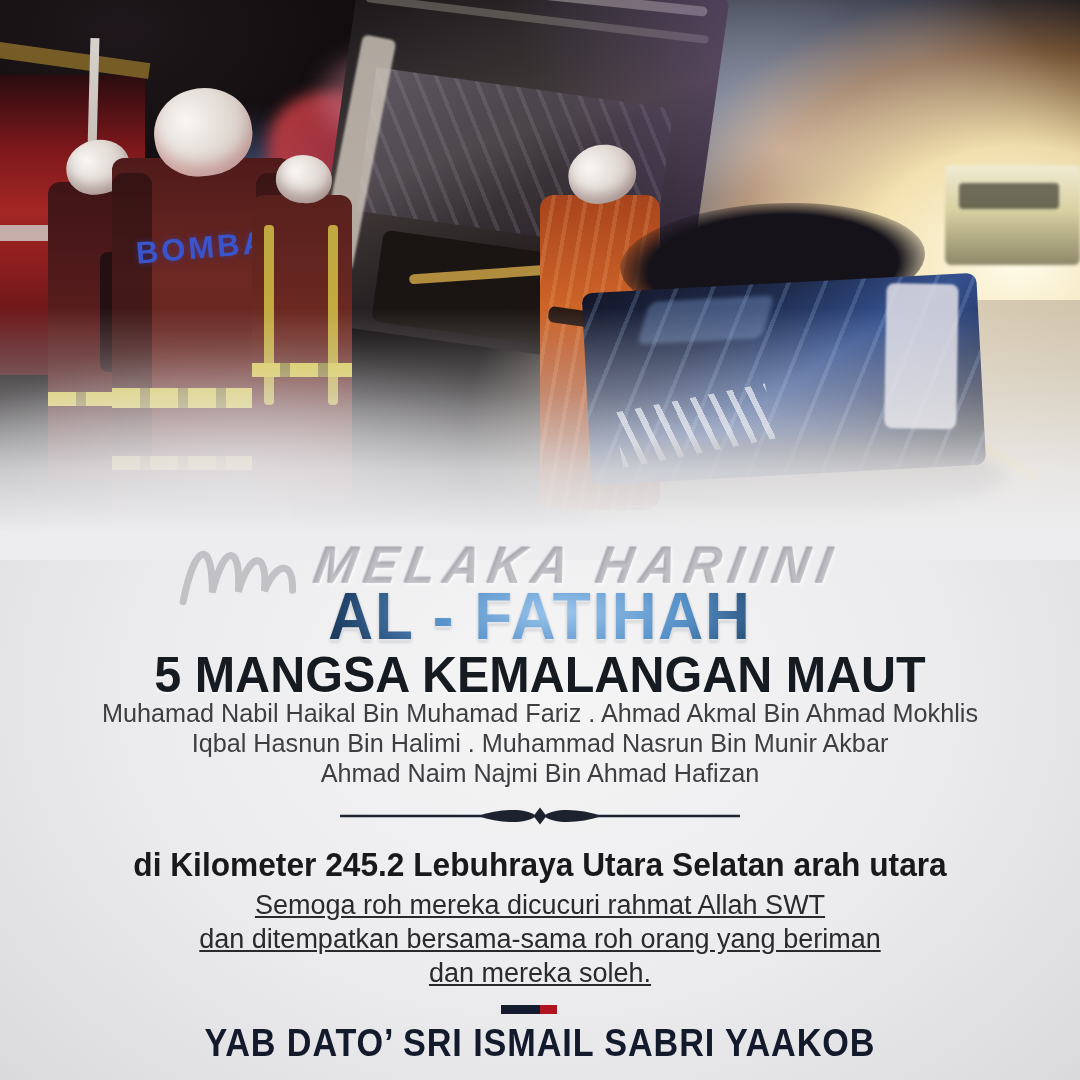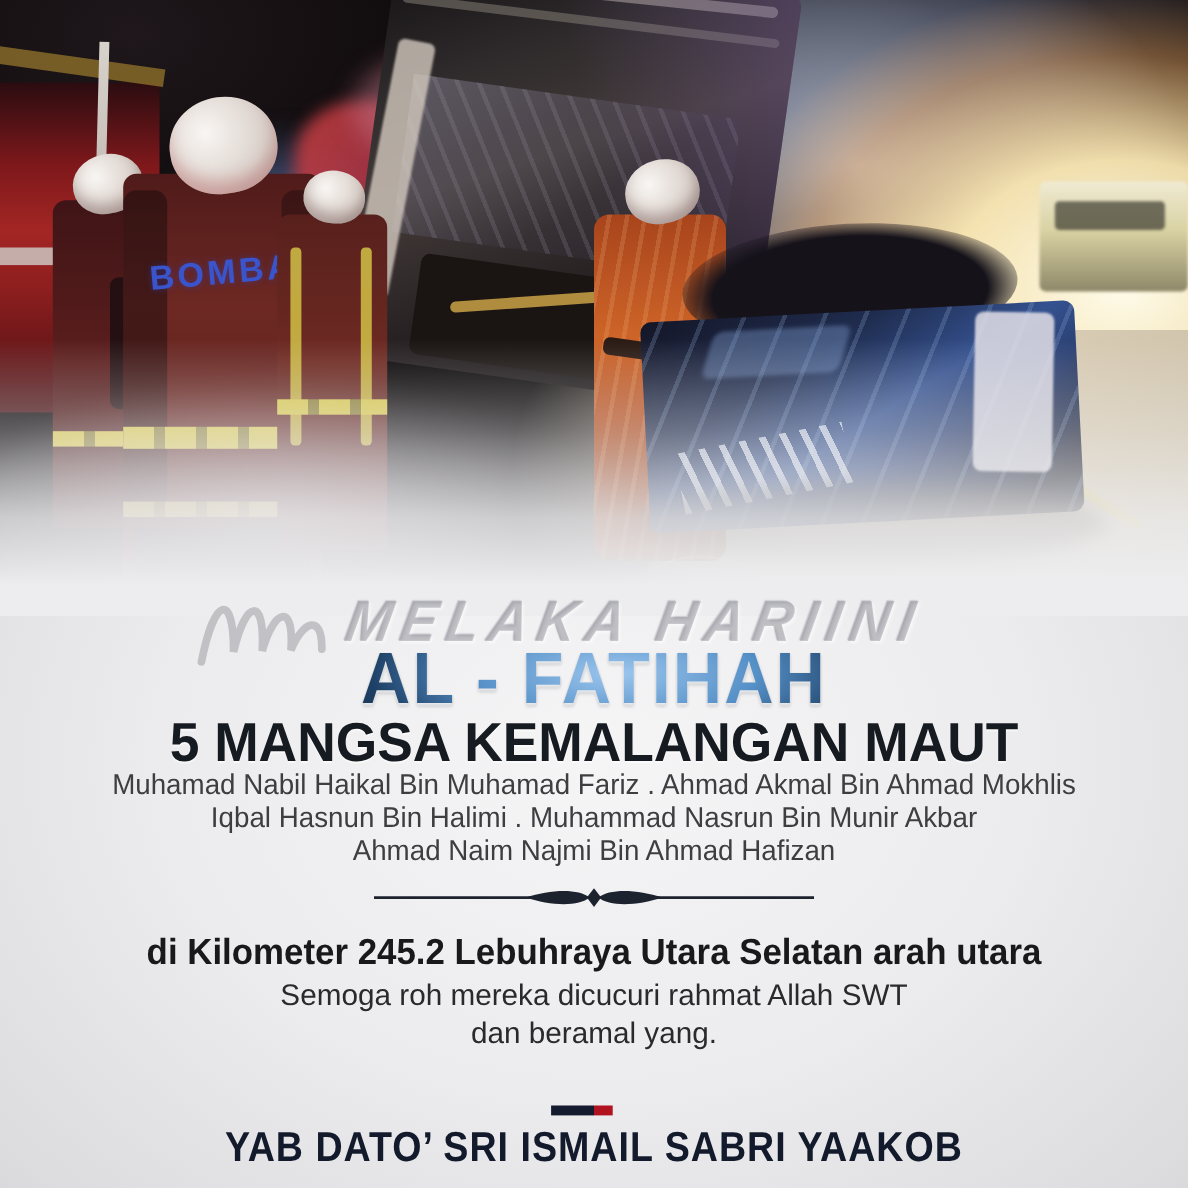--- a/index.html
+++ b/index.html
@@ -110,21 +110,21 @@
     background:radial-gradient(ellipse 340px 110px at 52% 45%, #9cc6ee 0%, #5590c7 40%, #1e4066 70%, #102438 96%);
     -webkit-background-clip:text;background-clip:text;color:transparent;
     filter:drop-shadow(0 2px 1px rgba(255,255,255,.75)) drop-shadow(0 1px 1px rgba(10,20,35,.3));}
   .subtitle{top:646px;font-size:50px;font-weight:800;color:#161a21;transform:scaleX(.97);letter-spacing:0px;
     text-shadow:0 2px 1px rgba(255,255,255,.6);}
   .victims{top:698px;font-size:26px;line-height:30px;color:#3e3e40;transform:scaleX(.97);}
   .victims p{margin:0;}
   .divider{top:804px;left:340px;}
   .location{top:846px;font-size:33px;font-weight:bold;color:#19191b;transform:scaleX(.96);}
   .prayer{top:888px;font-size:27px;line-height:34px;color:#2a2a2c;}
-  .prayer p{margin:0;}
+  .prayer p{margin:0;text-decoration:underline;}
   .flag{top:1005px;left:501px;width:56px;height:9px;display:flex;}
   .flag .navy{width:39px;height:9px;background:#141b2e;}
   .flag .red{width:17px;height:9px;background:#b01220;}
   .signatory{top:1022px;font-size:38px;font-weight:800;letter-spacing:1px;color:#121a2b;transform:scaleX(.9);}
 </style>
 </head>
 <body>
 
 <div class="canvas">
 
@@ -223,21 +223,22 @@
     <path d="M138 12 C160 4.5 186 3.5 196 12 C186 20.5 160 19.5 138 12 Z" fill="#1c222e"></path>
     <path d="M200 3.5 L206.5 12 L200 20.5 L193.5 12 Z" fill="#1c222e"></path>
     <path d="M262 12 C240 4.5 214 3.5 204 12 C214 20.5 240 19.5 262 12 Z" fill="#1c222e"></path>
     <line x1="248" y1="12" x2="400" y2="12" stroke="#1c222e" stroke-width="2.5"></line>
   </svg>
 
   <div class="abs centered location">di Kilometer 245.2 Lebuhraya Utara Selatan arah utara</div>
 
   <div class="abs centered prayer">
     <p>Semoga roh mereka dicucuri rahmat Allah SWT</p>
-    <p>dan beramal yang.</p>
+    <p>dan ditempatkan bersama-sama roh orang yang beriman</p>
+    <p>dan mereka soleh.</p>
   </div>
 
   <div class="abs flag">
     <span class="navy"></span>
     <span class="red"></span>
   </div>
 
   <div class="abs centered signatory">YAB DATO’ SRI ISMAIL SABRI YAAKOB</div>
 
 </div>

